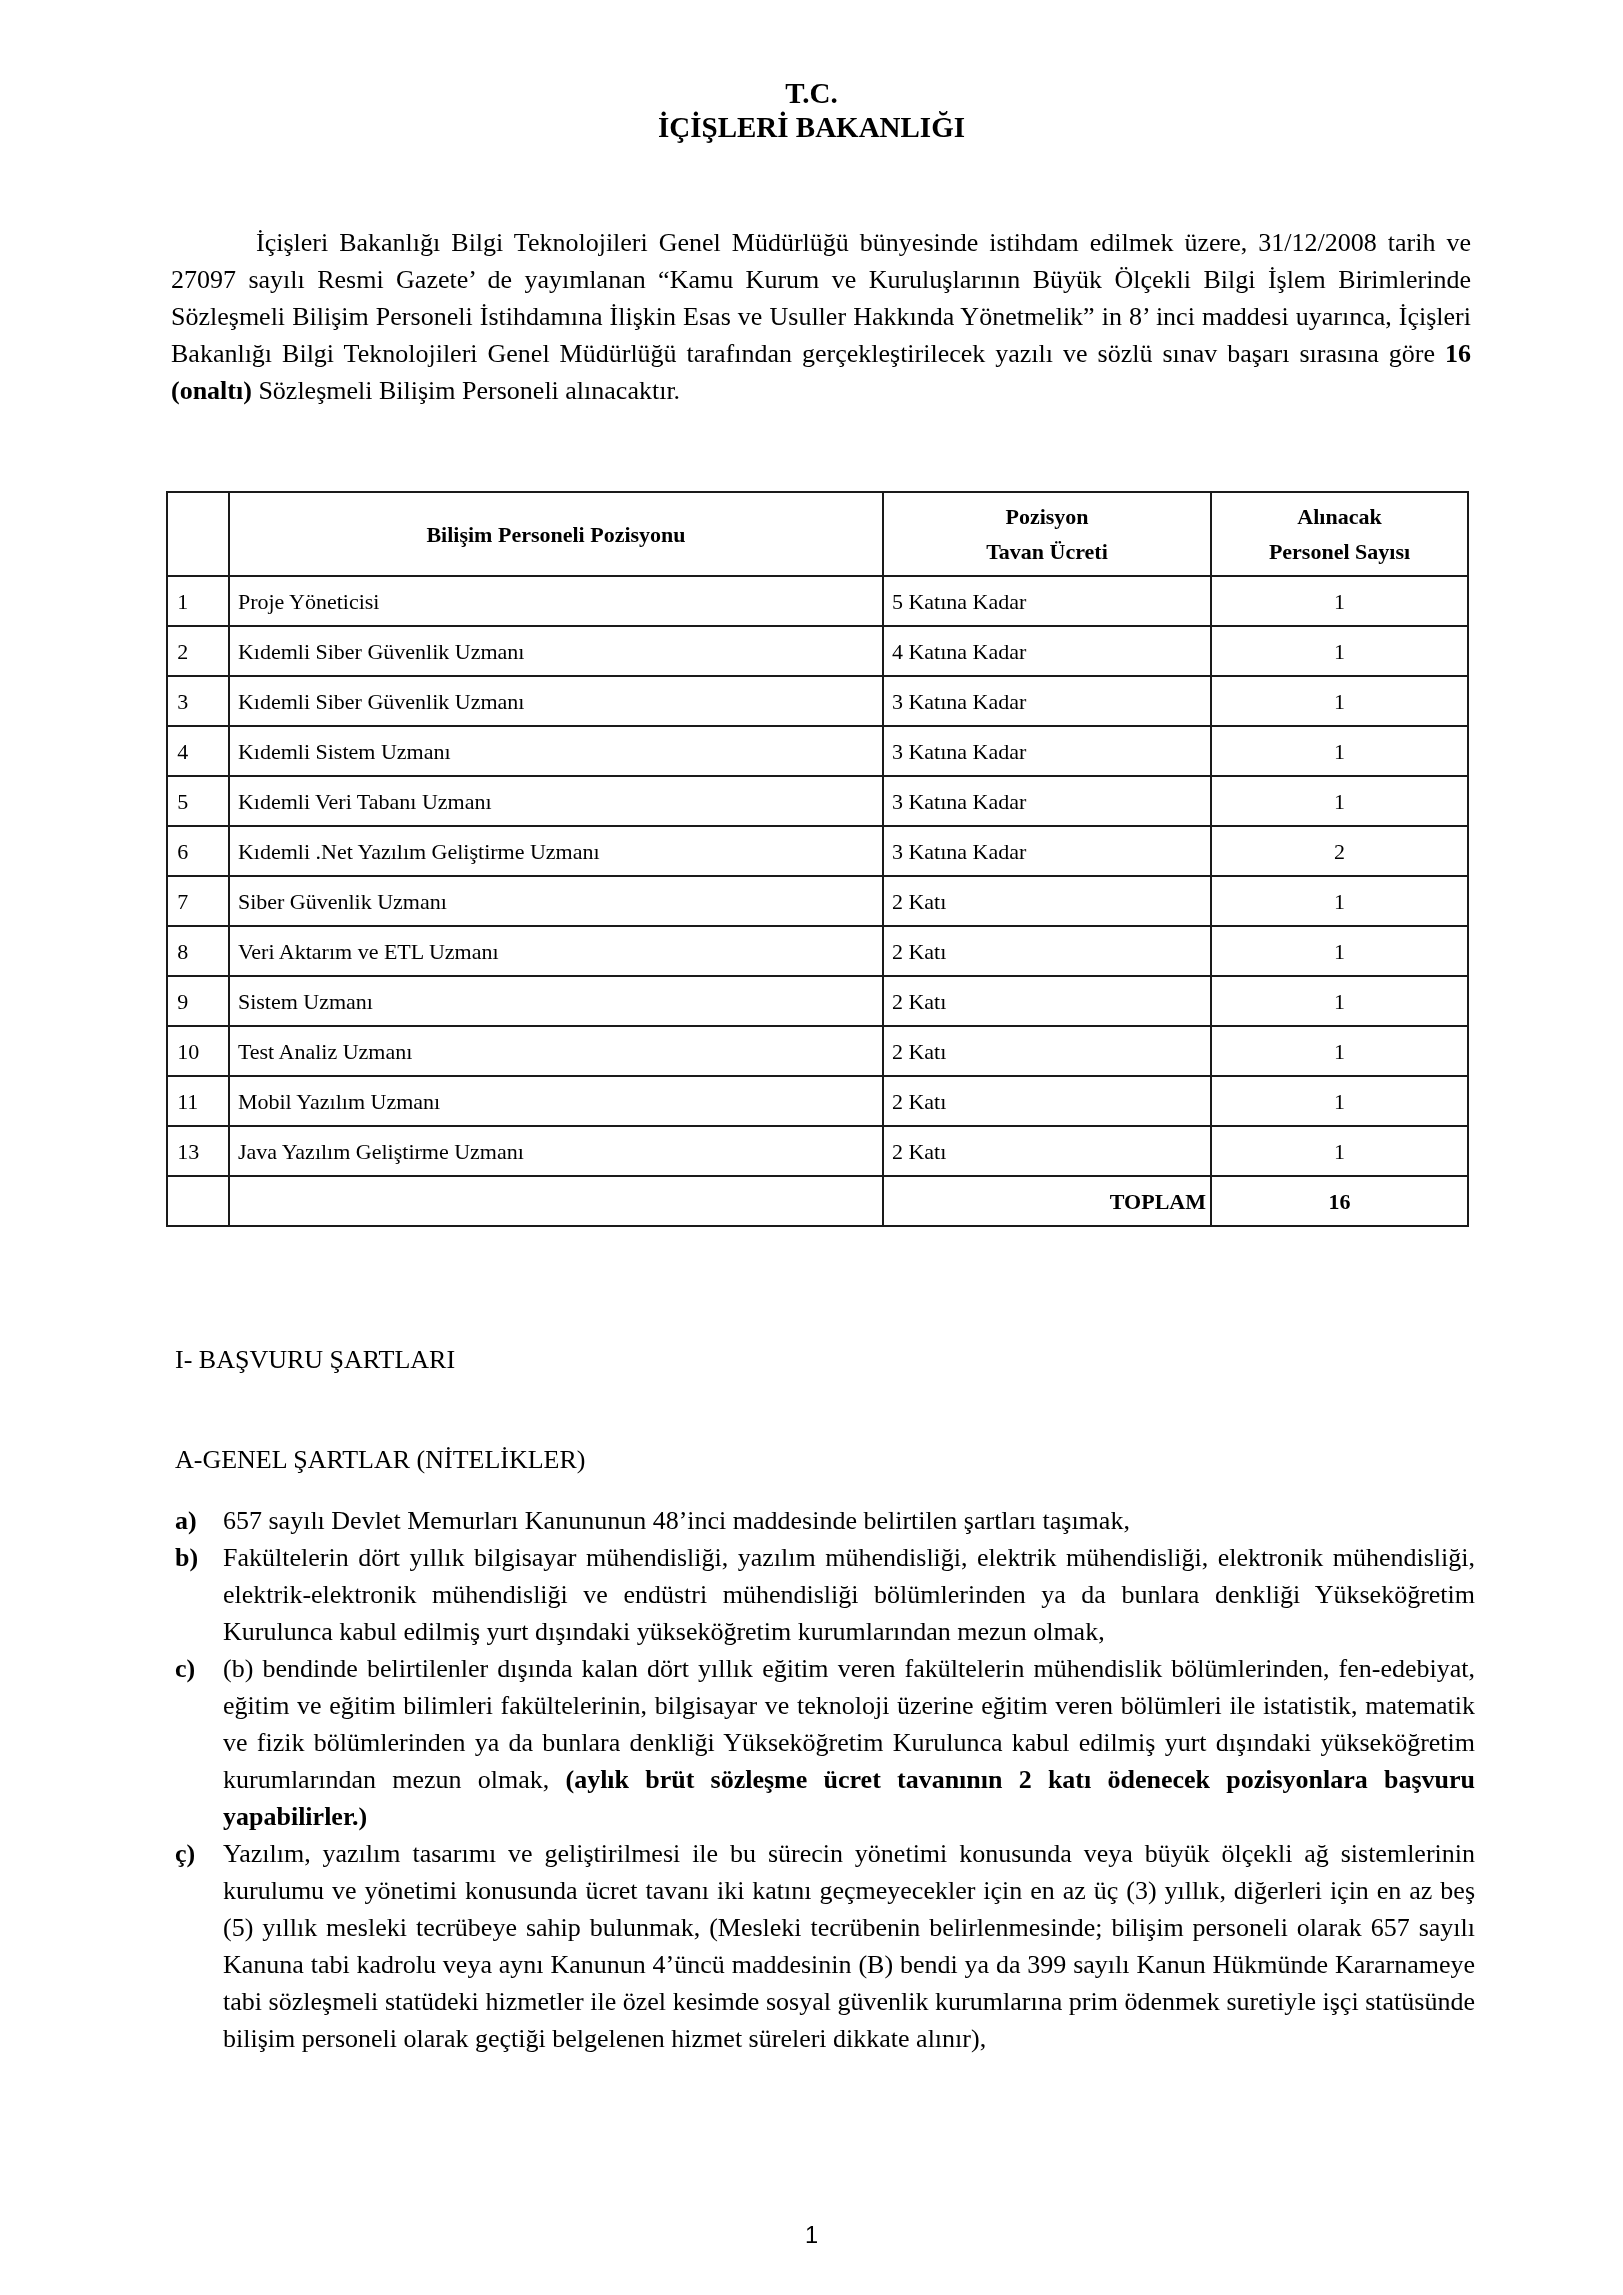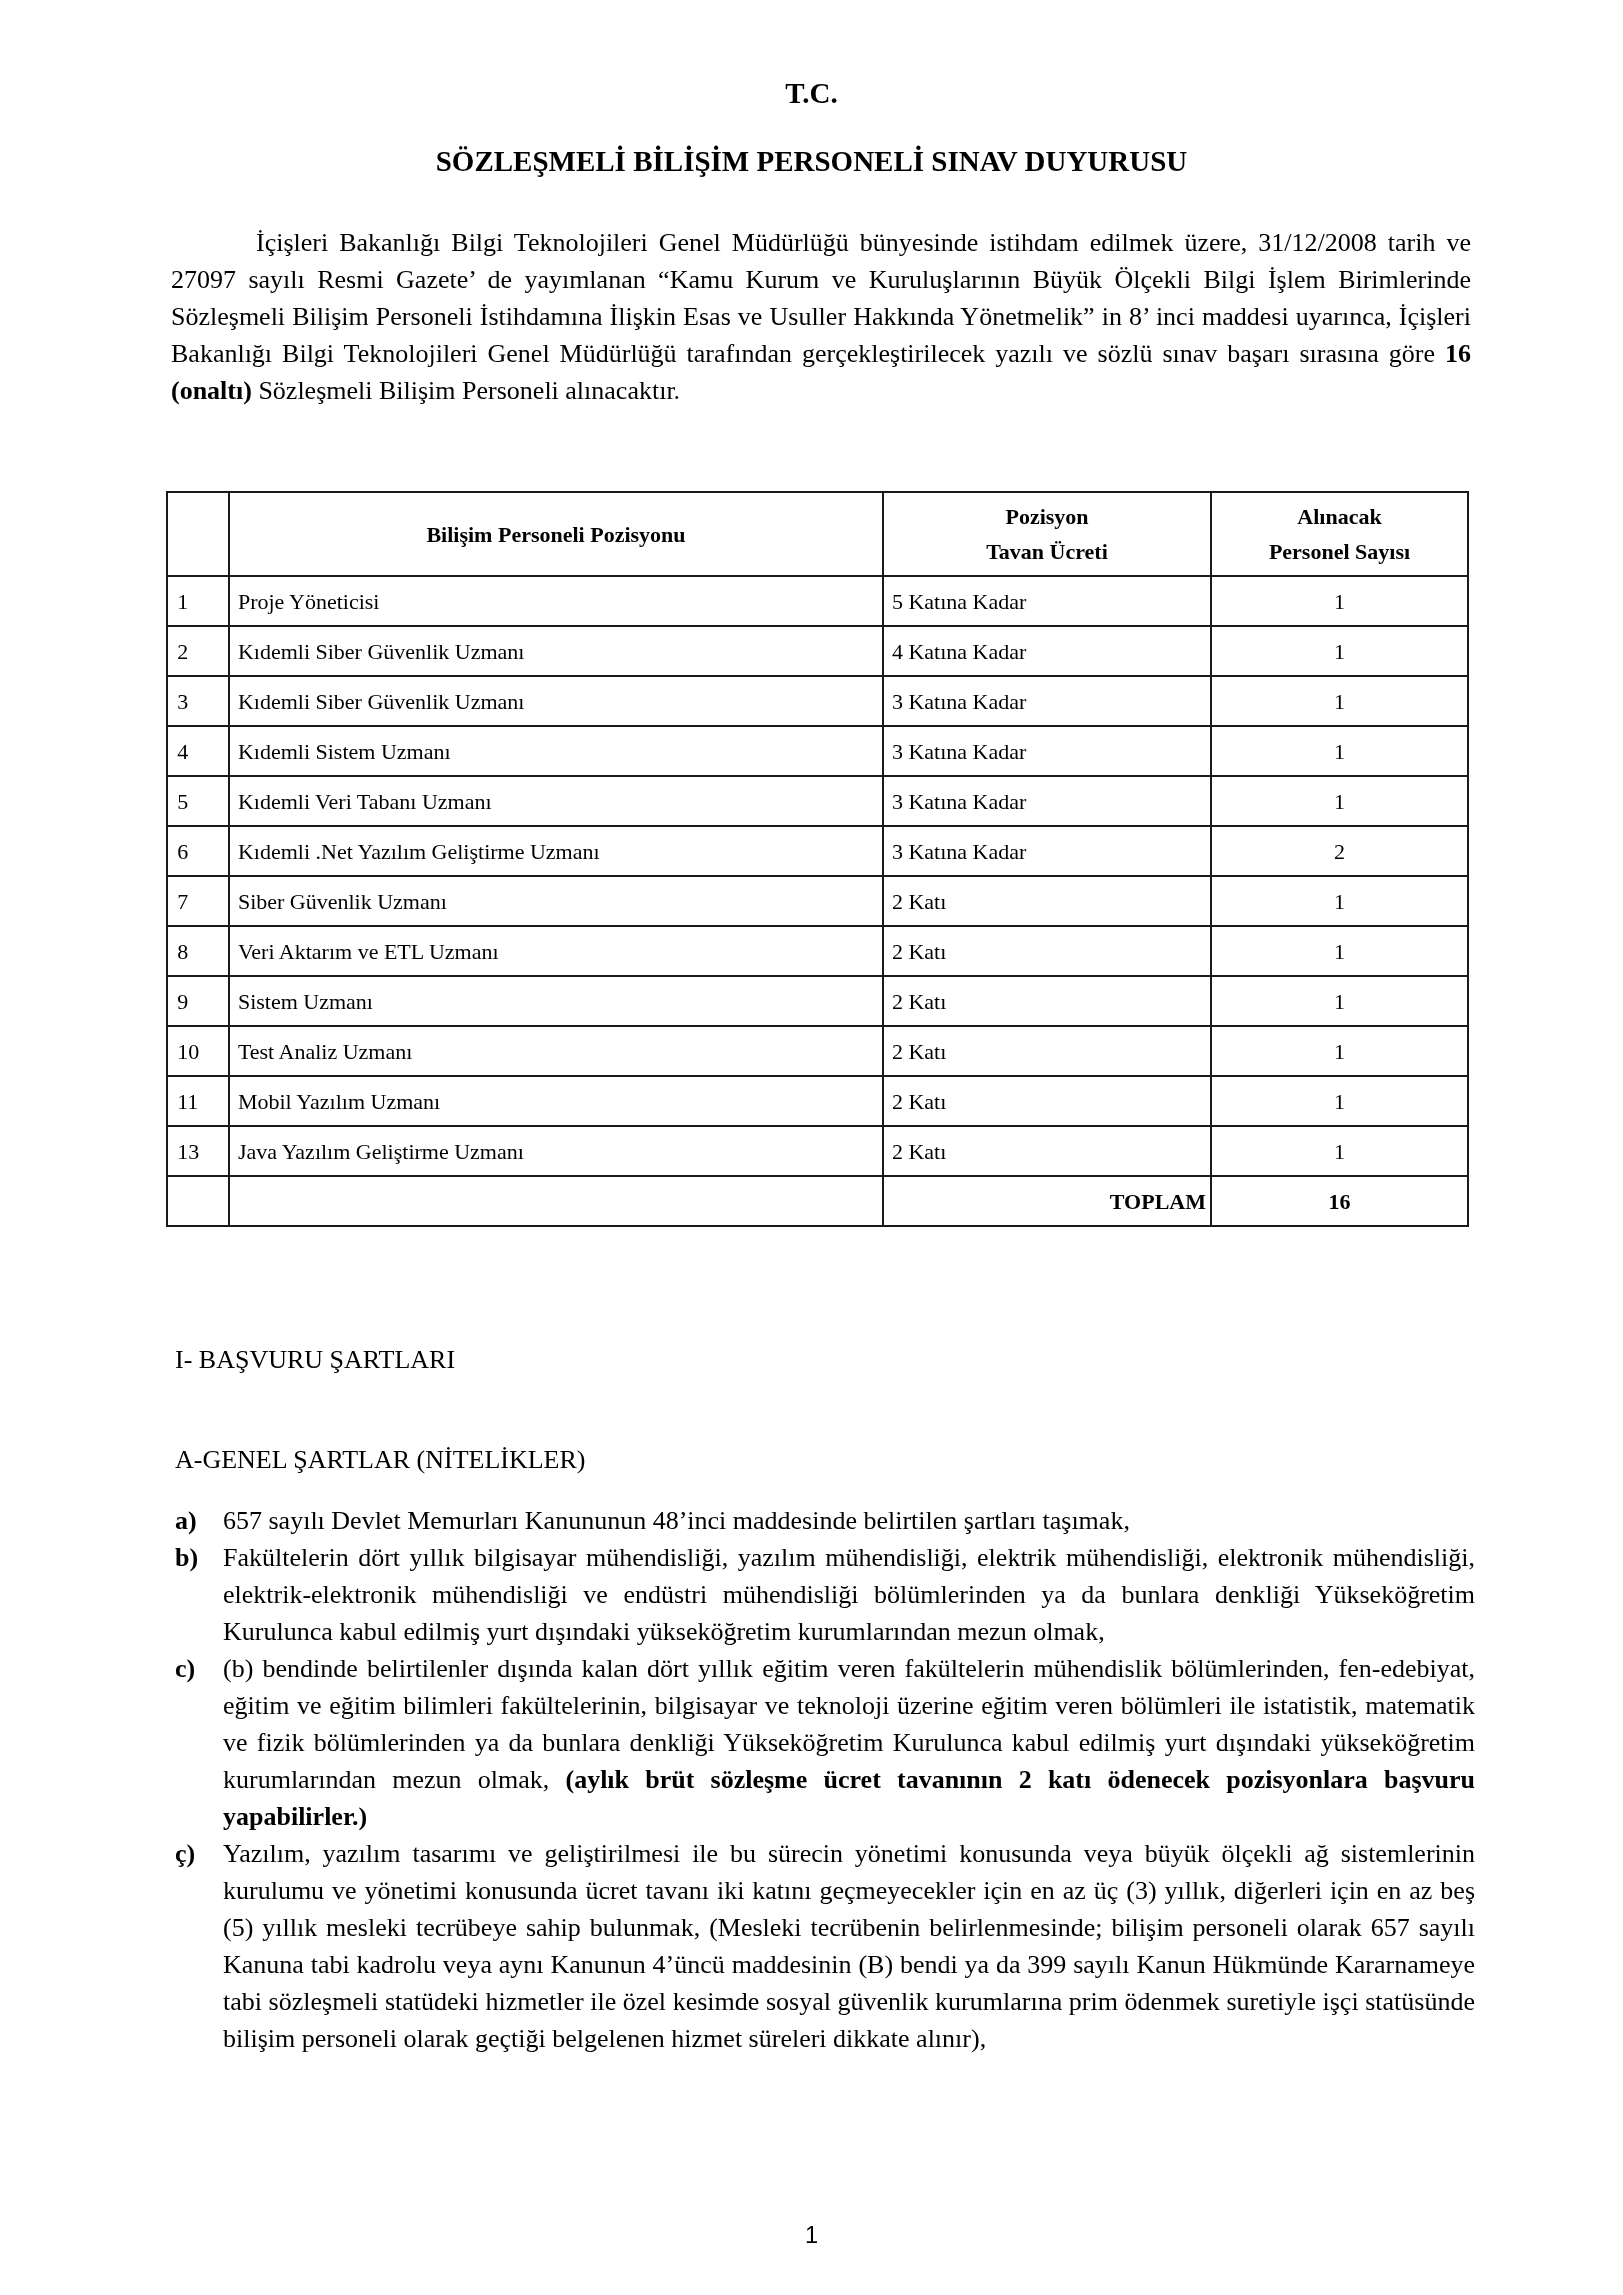--- a/index.html
+++ b/index.html
@@ -49,21 +49,21 @@
     position: absolute; left: 0; width: 1623px; top: 2222px; text-align: center;
     font-family: "Liberation Sans", "DejaVu Sans", sans-serif; font-size: 23.6px;
   }
 </style>
 </head>
 <body>
 
 <div class="page">
 
   <div class="hdr" style="top:77px">T.C.</div>
-  <div class="hdr" style="top:145px">SÖZLEŞMELİ BİLİŞİM PERSONELİ SINAV DUYURUSU</div>
+  <div class="hdr" style="top:111px">İÇİŞLERİ BAKANLIĞI</div>
 
   <div class="intro"><span>İçişleri Bakanlığı Bilgi Teknolojileri Genel Müdürlüğü bünyesinde istihdam edilmek üzere, 31/12/2008 tarih ve 27097 sayılı Resmi Gazete’ de yayımlanan “Kamu Kurum ve Kuruluşlarının Büyük Ölçekli Bilgi İşlem Birimlerinde Sözleşmeli Bilişim Personeli İstihdamına İlişkin Esas ve Usuller Hakkında Yönetmelik” in 8’ inci maddesi uyarınca, İçişleri Bakanlığı Bilgi Teknolojileri Genel Müdürlüğü tarafından gerçekleştirilecek yazılı ve sözlü sınav başarı sırasına göre </span><b>16 (onaltı)</b><span> Sözleşmeli Bilişim Personeli alınacaktır.</span></div>
 
   <table class="pos">
     <colgroup>
       <col style="width:62px">
       <col style="width:654px">
       <col style="width:328px">
       <col style="width:257px">
     </colgroup>

